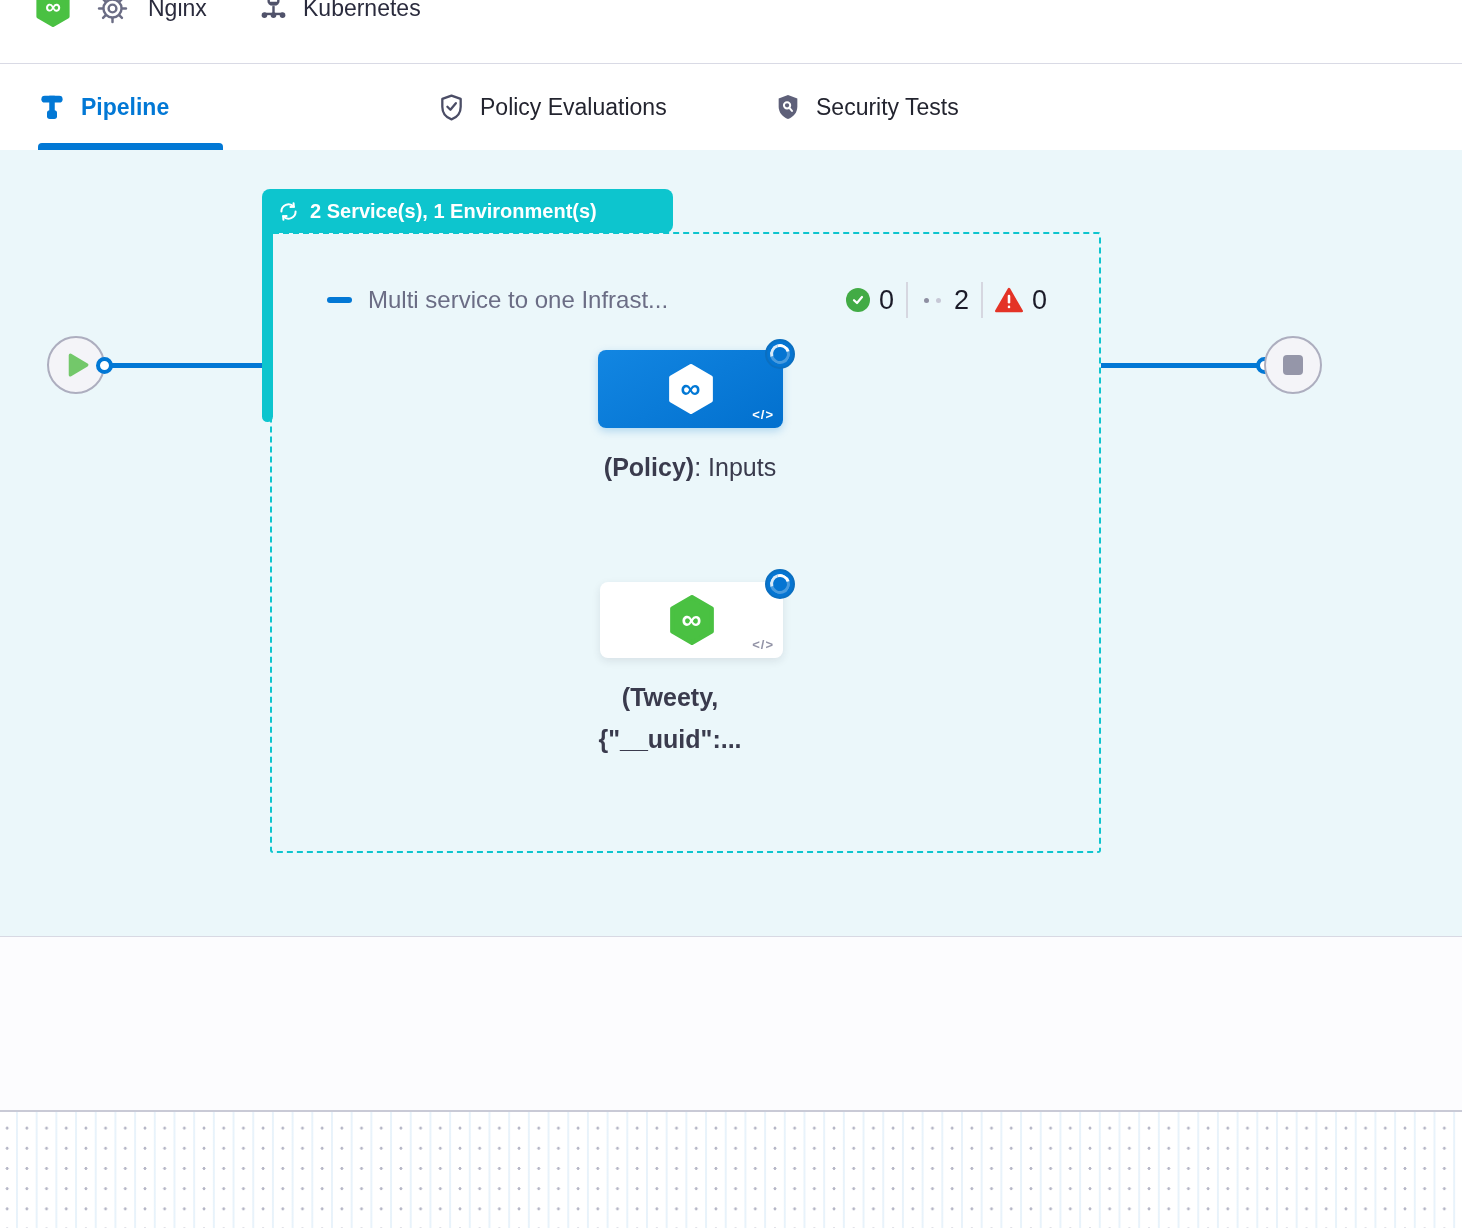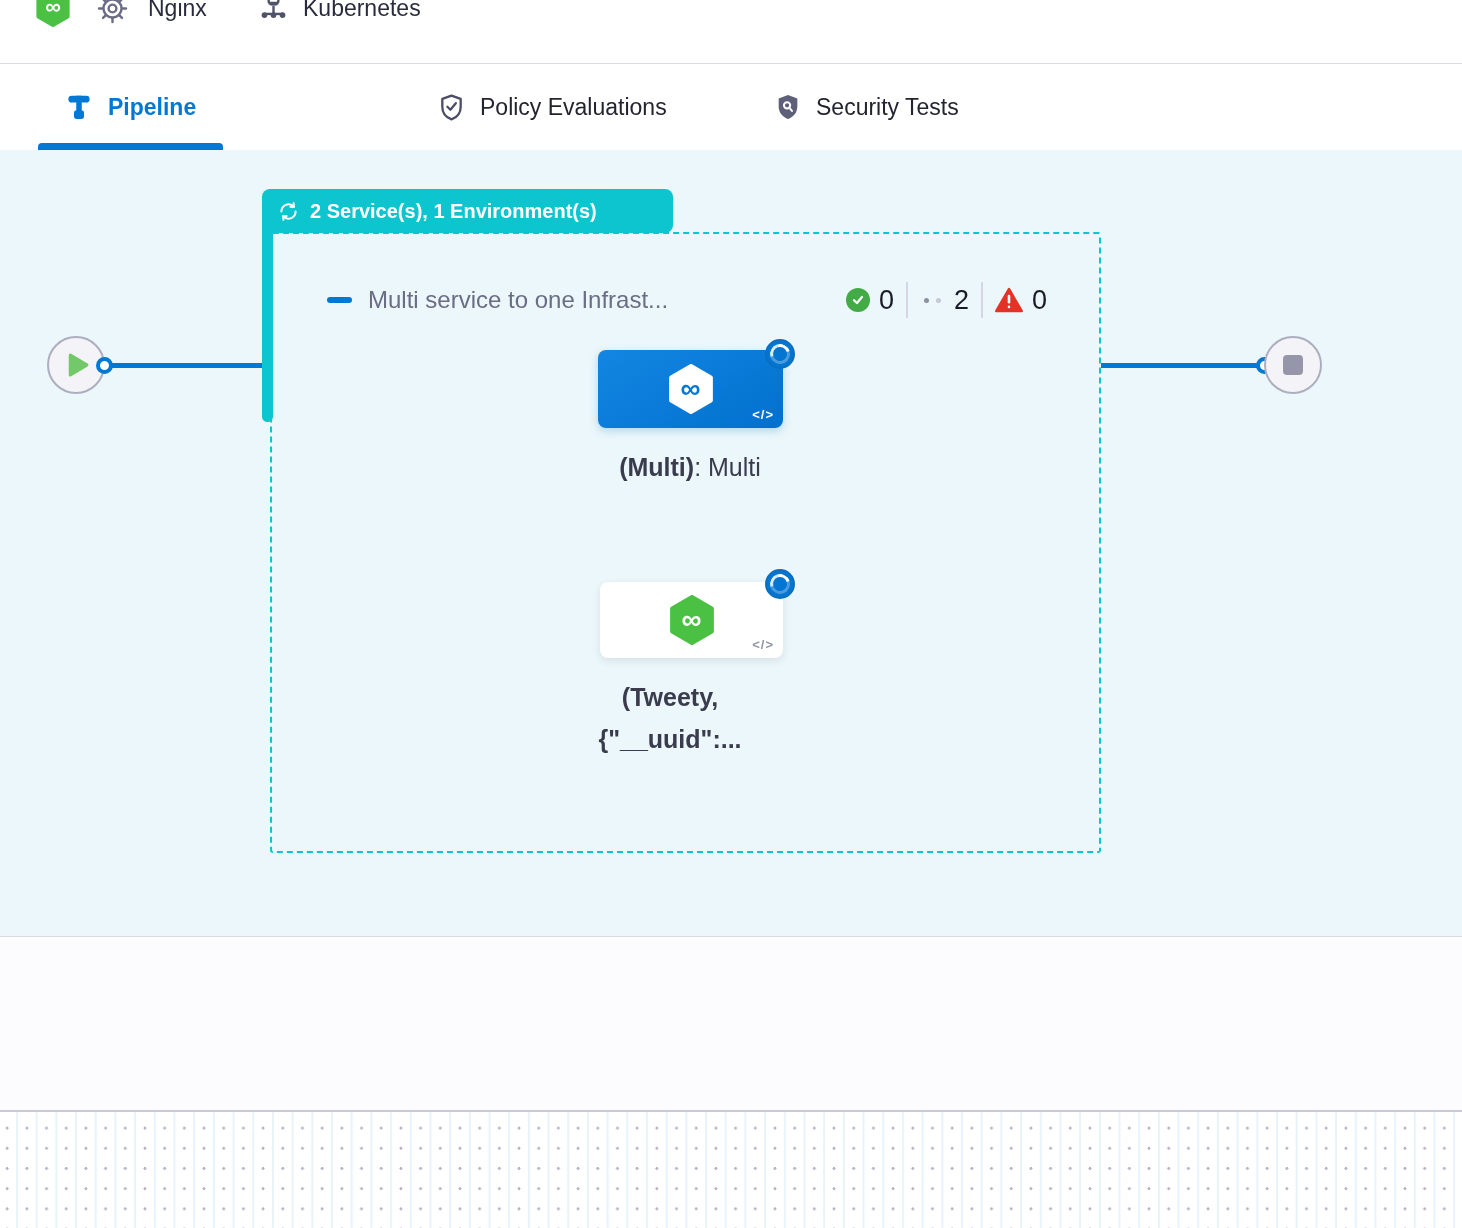--- a/index.html
+++ b/index.html
@@ -117,21 +117,21 @@
         <circle cx="12" cy="17.5" r="2.3" stroke="none"></circle>
         <circle cx="19.5" cy="17.5" r="2.3" stroke="none"></circle>
       </svg>
     </div>
     <div class="hdr-item" style="left:303px;">
       <span class="hdr-label">Kubernetes</span>
     </div>
   </div>
 
   <div class="abs tabbar">
-    <div class="tab" style="left:64px;justify-content:center;">
+    <div class="tab" style="left:37px;justify-content:center;">
       <svg width="30" height="30" viewBox="0 0 24 24" fill="#0278D5">
         <rect x="3.5" y="3" width="17" height="5.4" rx="2.7"></rect>
         <rect x="9.8" y="3" width="4.4" height="13"></rect>
         <rect x="8" y="14.6" width="8" height="7" rx="2.2"></rect>
       </svg>
       <span class="tab-label active">Pipeline</span>
     </div>
     <div class="tab" style="left:774px;">
       <svg width="28" height="30" viewBox="0 0 24 24">
         <path d="M12 1.8 20 4.8 V11.5 C20 16.9 16.6 20.5 12 22.2 C7.4 20.5 4 16.9 4 11.5 V4.8 Z" fill="#5E6079"></path>
@@ -201,21 +201,21 @@
       <div class="hex">
         <svg width="48" height="50" viewBox="0 0 44 48">
           <path d="M22 2 41 13 V35 L22 46 3 35 V13 Z" fill="#fff" stroke="#fff" stroke-width="4" stroke-linejoin="round"></path>
         </svg>
         <span class="hex-glyph" style="color:#0278D5;">∞</span>
       </div>
       <span class="code-glyph" style="color:#fff;">&lt;/&gt;</span>
     </div>
     <div class="abs spinner" style="left:765px;top:189px;"></div>
     <div class="abs node-label" style="left:530px;top:296px;">
-      <div><b>(Multi)</b><span>: Multi</span></div>
+      <div><b>(Policy)</b><span>: Inputs</span></div>
     </div>
 
     <div class="abs node-card white" style="left:600px;top:432px;width:183px;height:76px;">
       <div class="hex">
         <svg width="48" height="50" viewBox="0 0 44 48">
           <path d="M22 2 41 13 V35 L22 46 3 35 V13 Z" fill="#4AC142" stroke="#4AC142" stroke-width="4" stroke-linejoin="round"></path>
         </svg>
         <span class="hex-glyph" style="color:#fff;">∞</span>
       </div>
       <span class="code-glyph" style="color:#9293A6;">&lt;/&gt;</span>

